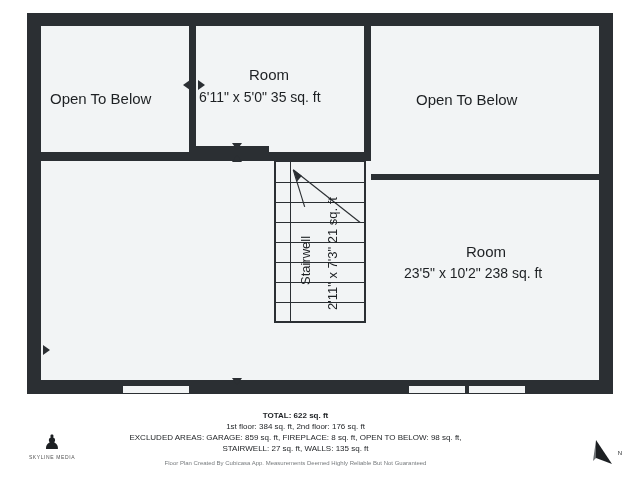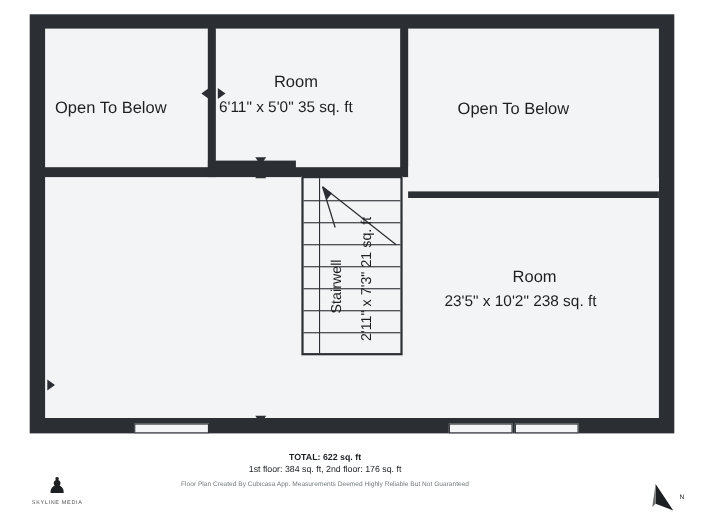--- a/index.html
+++ b/index.html
@@ -275,20 +275,22 @@
   <div class="label room-name" style="left:416px; top:91px;">Open To Below</div>
 
   <div class="label room-name" style="left:466px; top:243px;">Room</div>
   <div class="label room-dim" style="left:404px; top:265px;">23'5" x 10'2" 238 sq. ft</div>
 
 </div>
 
 <div class="footer">
   <div class="total">TOTAL: 622 sq. ft</div>
   <div>1st floor: 384 sq. ft, 2nd floor: 176 sq. ft</div>
+  <div>EXCLUDED AREAS: GARAGE: 859 sq. ft, FIREPLACE: 8 sq. ft, OPEN TO BELOW: 98 sq. ft,</div>
+  <div>STAIRWELL: 27 sq. ft, WALLS: 135 sq. ft</div>
   <div class="credit">Floor Plan Created By Cubicasa App. Measurements Deemed Highly Reliable But Not Guaranteed</div>
 </div>
 
 <div class="logo">
   <div class="mark">♟</div>
   <div class="logotext">SKYLINE MEDIA</div>
 </div>
 
 <div class="north">
   <svg width="26" height="30" viewBox="0 0 26 30">

